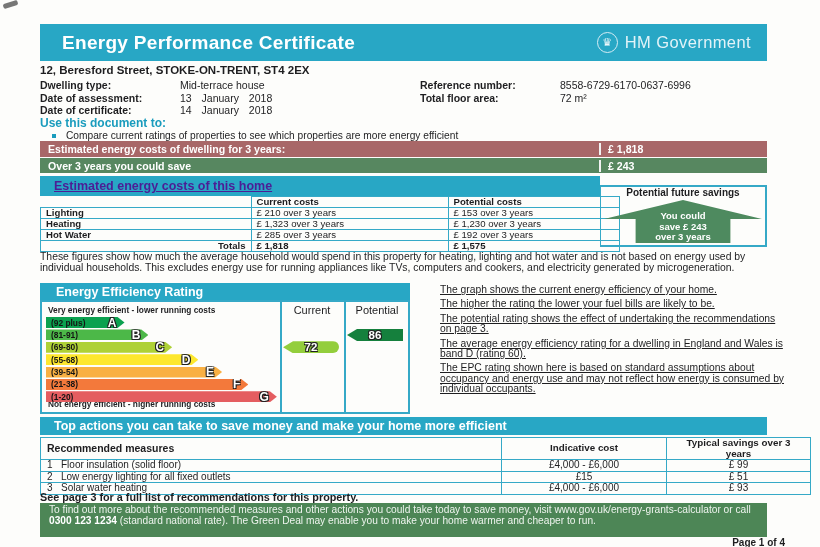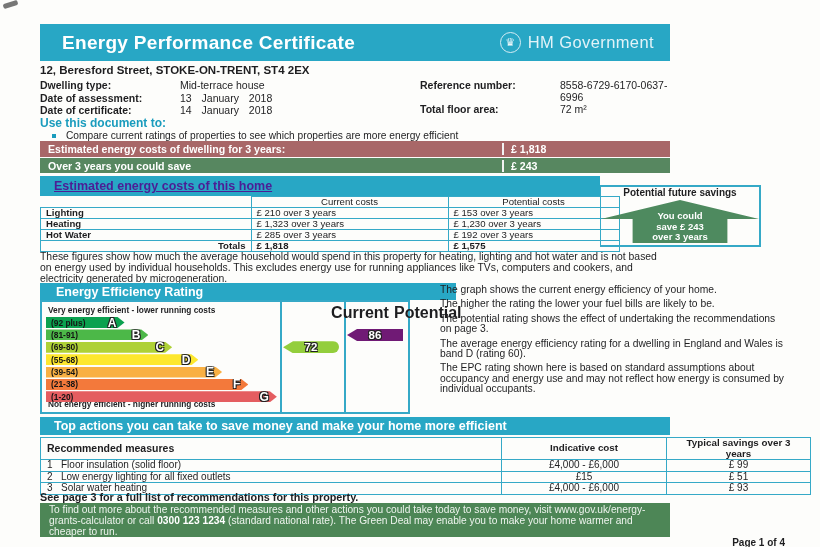--- a/index.html
+++ b/index.html
@@ -1,20 +1,20 @@
 <!DOCTYPE html>
 <html><head>
 <meta charset="utf-8">
 <style>
   html,body{margin:0;padding:0;background:#ffffff;}
   .page{
     position:relative;width:820px;height:547px;background:#fdfdfb;
     font-family:"Liberation Sans",sans-serif;color:#1e1e20;overflow:hidden;
   }
-  .abs{position:absolute;left:40px;width:630px;}
+  .abs{position:absolute;left:40px;width:727px;}
 
   
   .scan-mark{position:absolute;top:2px;left:3px;width:15px;height:5px;background:#4a4a4a;
     transform:rotate(-18deg);border-radius:2px;opacity:.75;}
 
   
   .top-banner{top:24px;height:37px;background:#28a7c5;display:flex;align-items:center;
     justify-content:space-between;padding:0 16px 0 22px;box-sizing:border-box;}
   .banner-title{font-size:19px;font-weight:700;color:#ffffff;letter-spacing:.3px;}
   .gov{display:flex;align-items:center;gap:7px;}
@@ -46,58 +46,58 @@
   .bar2{top:158px;height:15px;}
 
   
   .costs-wrap{top:176px;height:72px;display:flex;}
   .costs-left{width:560px;flex:none;}
   .sec-banner{height:20px;background:#28a7c5;color:#4c1d95;font-weight:700;font-size:12.5px;
     display:flex;align-items:center;padding-left:14px;box-sizing:border-box;text-decoration:underline;}
   table.cost-table{border-collapse:collapse;width:560px;table-layout:fixed;font-size:9.6px;}
   table.cost-table td,table.cost-table th{border:1.5px solid #35a9c7;padding:0 5px;height:10.1px;
     line-height:10px;text-align:left;overflow:hidden;white-space:nowrap;}
-  table.cost-table th{font-weight:400;text-align:center;}
+  table.cost-table th{font-weight:700;}
   table.cost-table .blank{border-top:none;border-left:none;}
   .col-lab{width:200px;} .col-cur{width:186px;} .col-pot{width:160px;}
   .lab{font-weight:700;}
   .tot{text-align:right !important;font-weight:700;}
   .bold{font-weight:700;}
 
   .savings-panel{margin-top:9px;width:187px;height:62px;border:2px solid #35a9c7;border-left-width:1.5px;
     box-sizing:border-box;text-align:center;}
   .savings-title{font-weight:700;font-size:10px;line-height:12px;}
   .house{position:relative;width:158px;height:43px;margin:1px auto 0;
     clip-path:polygon(50% 0,100% 44%,80% 44%,80% 100%,20% 100%,20% 44%,0 44%);}
   .house-text{position:absolute;top:11px;left:0;right:0;color:#fff;font-weight:700;font-size:9.5px;line-height:10.5px;}
 
   .note{top:251px;font-size:10.4px;line-height:11.2px;}
 
   
-  .rating-banner{top:283px;width:416px;height:17px;background:#28a7c5;color:#fff;font-weight:700;
+  .rating-banner{top:283px;width:370px;height:17px;background:#28a7c5;color:#fff;font-weight:700;
     font-size:12.5px;display:flex;align-items:center;padding-left:16px;box-sizing:border-box;}
   .chart-box{top:300px;width:370px;height:114px;border:2px solid #35a9c7;box-sizing:border-box;position:absolute;}
   .eff-label{position:absolute;left:6px;font-size:8.3px;font-weight:700;}
   .eff-top{top:3px;} .eff-bottom{bottom:3px;}
   .bands{position:absolute;top:15px;left:4px;width:238px;}
   .band{height:11px;margin-bottom:1.4px;display:flex;align-items:center;
     clip-path:polygon(0 0,calc(100% - 7px) 0,100% 50%,calc(100% - 7px) 100%,0 100%);}
   .band-range{font-size:8.4px;font-weight:700;color:#141414;padding-left:5px;white-space:nowrap;}
   .band-letter{margin-left:auto;padding-right:8px;font-size:12px;font-weight:700;color:#fff;
     text-shadow:-1px -1px 0 #222,1px -1px 0 #222,-1px 1px 0 #222,1px 1px 0 #222;}
   .vline{position:absolute;top:0;bottom:0;border-left:2px solid #35a9c7;}
   .v1{left:238px;} .v2{left:302px;}
-  .col-head{position:absolute;top:2px;font-size:16px;font-weight:700;text-align:center;padding-left:48px;}
+  .col-head{position:absolute;top:2px;font-size:11px;font-weight:400;text-align:center;}
   .ch-cur{left:240px;width:60px;} .ch-pot{left:304px;width:62px;}
   .rate-arrow{position:absolute;width:56px;height:12px;display:flex;align-items:center;justify-content:center;
     clip-path:polygon(0 50%,10px 0,100% 0,100% 100%,10px 100%);
     font-size:11.5px;font-weight:700;color:#fff;
     text-shadow:-1px -1px 0 #222,1px -1px 0 #222,-1px 1px 0 #222,1px 1px 0 #222;}
   #arrow-current{left:241px;} #arrow-potential{left:305px;}
-  .rating-right{position:absolute;left:440px;top:285px;width:348px;font-size:10.3px;}
+  .rating-right{position:absolute;left:440px;top:285px;width:348px;font-size:10.3px;text-decoration:underline;}
   .rating-right p{margin:0 0 4px 0;line-height:10.4px;}
 
   
   .actions-banner{top:417px;height:18px;background:#28a7c5;color:#fff;font-weight:700;font-size:12.5px;
     display:flex;align-items:center;padding-left:14px;box-sizing:border-box;}
   table.actions-table{top:437px;position:absolute;left:40px;border-collapse:collapse;width:747px;
     table-layout:fixed;font-size:10px;}
   table.actions-table td,table.actions-table th{border:1.5px solid #35a9c7;padding:0 6px;line-height:10.6px;}
   .a-measure{width:448px;} .a-cost{width:152px;text-align:center;} .a-save{width:131px;text-align:center;}
   th.a-measure{text-align:left;font-size:10.5px;}
@@ -253,21 +253,21 @@
       <div class="band" style="width: 97%; background: rgb(228, 93, 96);">
         <span class="band-range">(1-20)</span>
         <span class="band-letter">G</span>
       </div>
     </div>
     <div class="vline v1"></div>
     <div class="vline v2"></div>
     <div class="col-head ch-cur">Current</div>
     <div class="col-head ch-pot">Potential</div>
     <div class="rate-arrow" id="arrow-current" style="top: 39.3px; background: rgb(147, 206, 60); border-radius: 6px;">72</div>
-    <div class="rate-arrow" id="arrow-potential" style="top: 26.9px; background: #701a75;">86</div>
+    <div class="rate-arrow" id="arrow-potential" style="top: 26.9px; background: #15803d;">86</div>
   </div>
   <div class="rating-right">
     <p>The graph shows the current energy efficiency of your home.</p>
     <p>The higher the rating the lower your fuel bills are likely to be.</p>
     <p>The potential rating shows the effect of undertaking the recommendations on page 3.</p>
     <p>The average energy efficiency rating for a dwelling in England and Wales is band D (rating 60).</p>
     <p>The EPC rating shown here is based on standard assumptions about occupancy and energy use and may not reflect how energy is consumed by individual occupants.</p>
   </div>
 
   <div class="abs actions-banner">Top actions you can take to save money and make your home more efficient</div>

